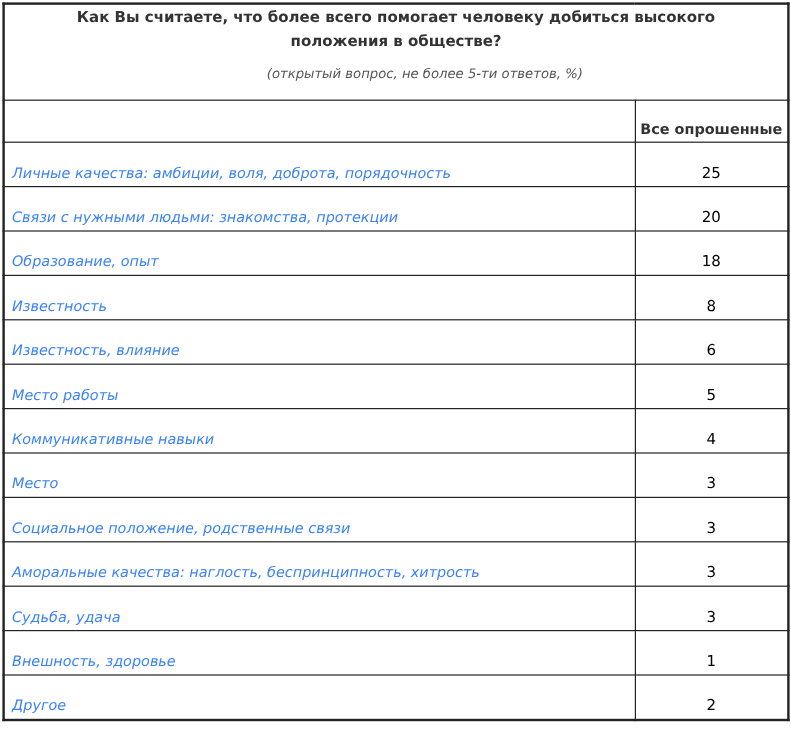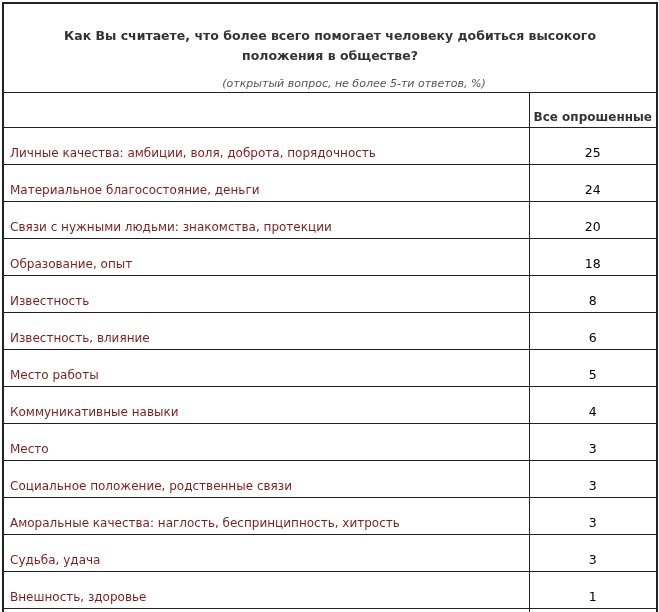--- a/index.html
+++ b/index.html
@@ -33,21 +33,21 @@
       text-align: center;
       vertical-align: top !important;
       padding-top: 0;
     }
     .title-text {
       display: block;
       font-size: 12.5px;
       font-weight: bold;
       color: #333333;
       line-height: 20px;
-      margin-top: 22px;
+      margin-top: 0;
       padding: 0 20px;
     }
     .subtitle-text {
       display: block;
       font-size: 11px;
       font-style: italic;
       color: #555555;
       margin-top: 10px;
       line-height: 16px;
       margin-left: 48px;
@@ -61,21 +61,22 @@
       color: #333333;
       text-align: center;
       padding-bottom: 3px !important;
       margin-left: 20px;
     }
     .data-row td {
       height: 32px;
     }
     .row-label {
       font-size: 12px;
-      color: #7f1d1d;
+      font-style: italic;
+      color: #3b82f6;
       padding-left: 6px !important;
       padding-bottom: 4px !important;
       white-space: nowrap;
       overflow: hidden;
     }
     .row-value {
       font-size: 12.5px;
       color: #000000;
       text-align: center;
       padding-bottom: 4px !important;
@@ -98,24 +99,20 @@
         <span class="subtitle-text">(открытый вопрос, не более 5-ти ответов, %)</span>
       </td>
     </tr>
     <tr class="header-row">
       <td></td>
       <td class="header-label">Все опрошенные</td>
     </tr>
     <tr class="data-row">
       <td class="row-label">Личные качества: амбиции, воля, доброта, порядочность</td>
       <td class="row-value">25</td>
-    </tr>
-    <tr class="data-row">
-      <td class="row-label">Материальное благосостояние, деньги</td>
-      <td class="row-value">24</td>
     </tr>
     <tr class="data-row">
       <td class="row-label">Связи с нужными людьми: знакомства, протекции</td>
       <td class="row-value">20</td>
     </tr>
     <tr class="data-row">
       <td class="row-label">Образование, опыт</td>
       <td class="row-value">18</td>
     </tr>
     <tr class="data-row">

